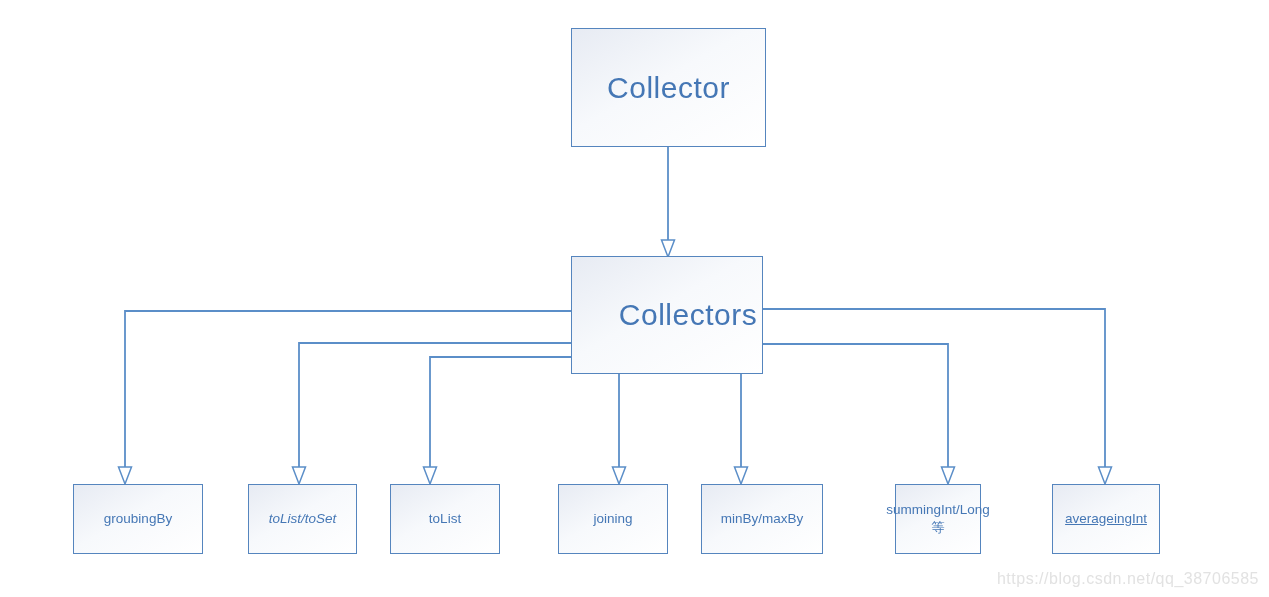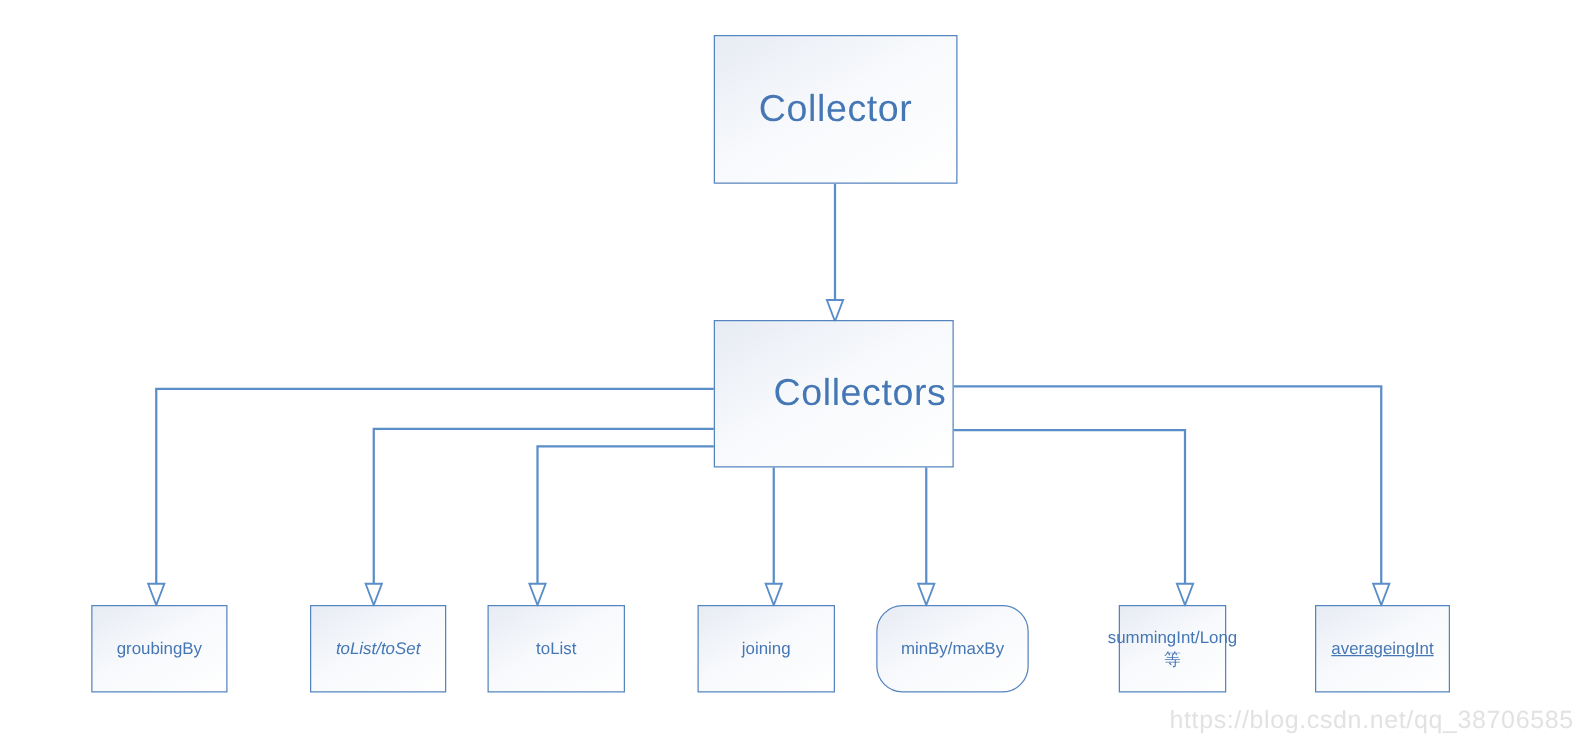--- a/index.html
+++ b/index.html
@@ -43,21 +43,21 @@
   }
   .node.small {
     font-size: 13.5px;
     line-height: 1.35;
     padding: 4px;
   }
   .watermark {
     position: absolute;
     right: 10px;
     bottom: 9px;
-    font-size: 20px;
+    font-size: 16px;
     color: #e2e2e2;
     letter-spacing: 0.5px;
     user-select: none;
   }
 </style>
 </head>
 <body>
 
 <div class="canvas">
 
@@ -85,29 +85,29 @@
     <path class="arrow" d="M941.5,467 L948,484 L954.5,467 Z"></path>
 
     <path class="edge" d="M763,309 H1105 V467"></path>
     <path class="arrow" d="M1098.5,467 L1105,484 L1111.5,467 Z"></path>
   </svg>
 
   <div class="node big" style="left:571px; top:28px; width:195px; height:119px;">Collector</div>
 
   <div class="node big" style="left:571px; top:256px; width:192px; height:118px;padding-left:42px;">Collectors</div>
 
-  <div class="node small" style="left:73px; top:484px; width:109px; height:70px;">groubingBy</div>
+  <div class="node small" style="left:73px; top:484px; width:130px; height:70px;">groubingBy</div>
 
   <div class="node small" style="left:248px; top:484px; width:109px; height:70px;font-style:italic;">toList/toSet</div>
 
   <div class="node small" style="left:390px; top:484px; width:110px; height:70px;">toList</div>
 
   <div class="node small" style="left:558px; top:484px; width:110px; height:70px;">joining</div>
 
-  <div class="node small" style="left:701px; top:484px; width:122px; height:70px;border-radius:21px;">minBy/maxBy</div>
+  <div class="node small" style="left:701px; top:484px; width:122px; height:70px;">minBy/maxBy</div>
 
   <div class="node small" style="left:895px; top:484px; width:86px; height:70px;">summingInt/Long等</div>
 
   <div class="node small" style="left:1052px; top:484px; width:108px; height:70px;text-decoration:underline;">averageingInt</div>
 
   <div class="watermark">https://blog.csdn.net/qq_38706585</div>
 
 </div>
 
 </body></html>

